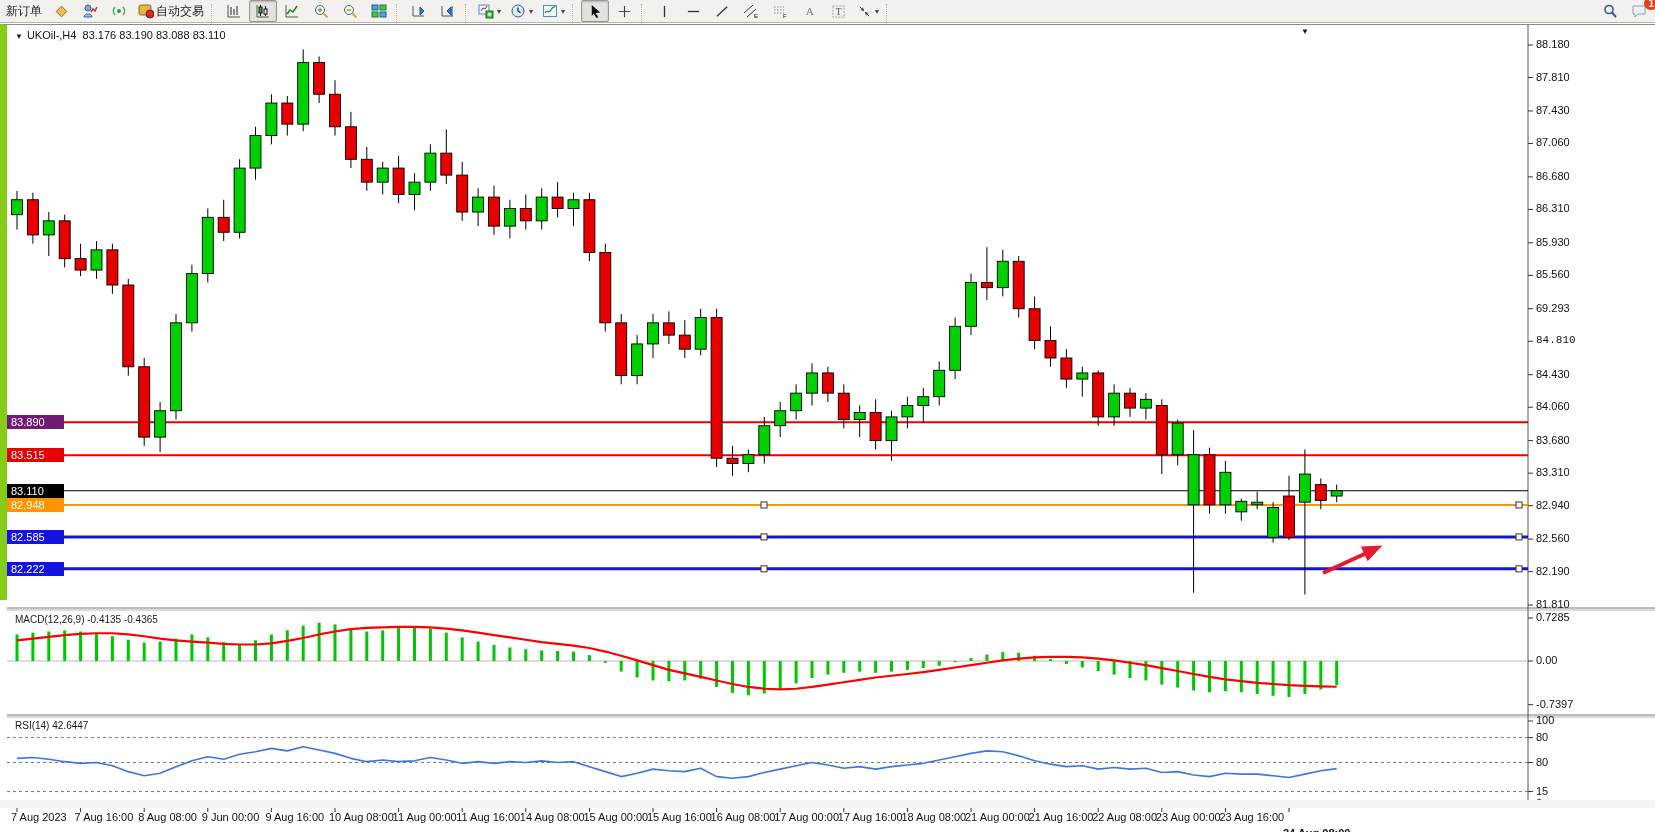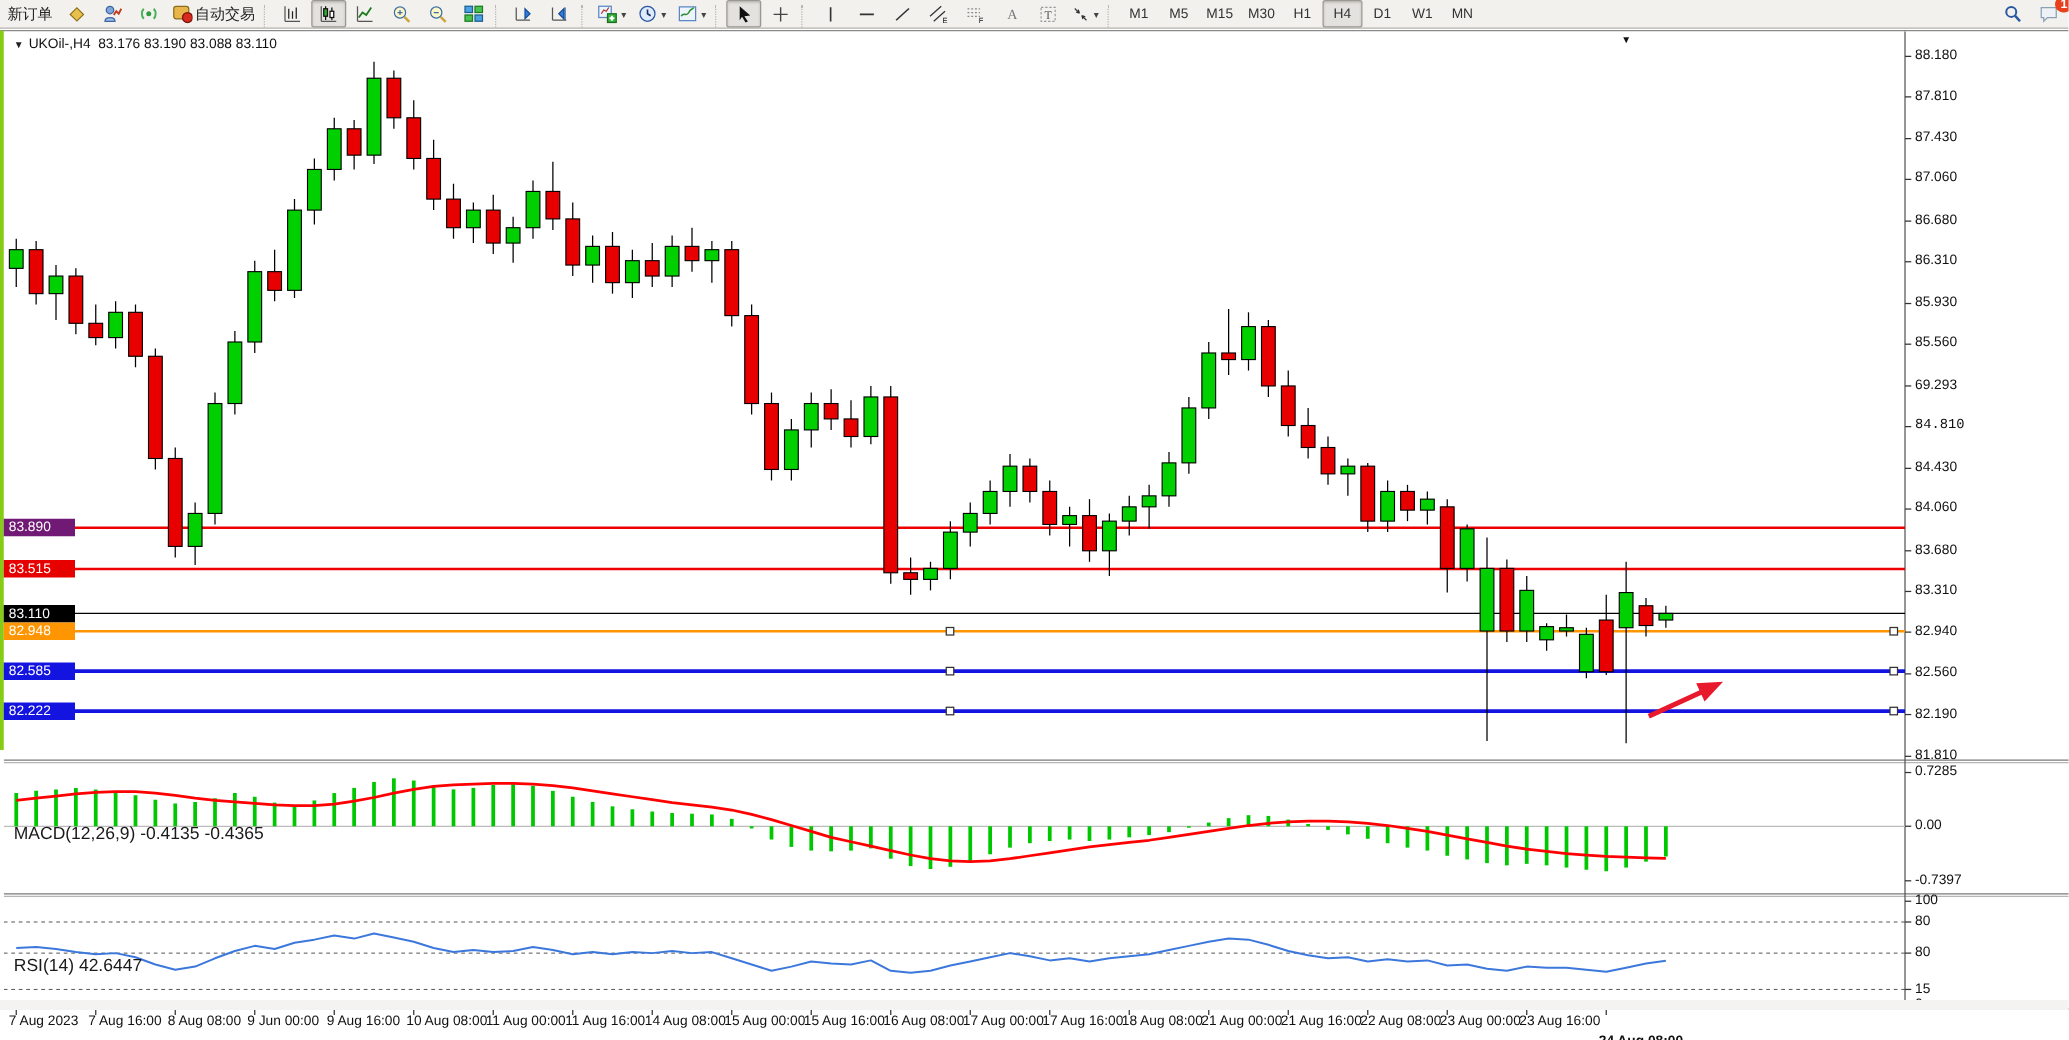--- a/index.html
+++ b/index.html
@@ -13,23 +13,23 @@
   .tsep{width:5px;height:18px;border-left:1px dotted #b9b7b0;margin:0 2px;}
   .tf{font-size:11px;color:#333;padding:0 5px;}
   .caret{font-size:8px;color:#444;margin-left:1px;}
   .ticon{display:block;}
   #chat-wrap{position:relative;}
   #chat-badge{position:absolute;top:-4px;right:-6px;background:#e8401c;color:#fff;font-size:10px;
     border-radius:8px;padding:0 4px;height:13px;line-height:13px;font-weight:bold;}
   #tb-spacer{flex:1;}
   
   #chart{position:absolute;left:0;top:24px;width:1655px;height:576px;background:#fff;
-    border-top:1px solid #8a8a8a;border-left:3px solid #84cc16;box-sizing:border-box;}
+    border-top:1px solid #8a8a8a;border-left:7px solid #84cc16;box-sizing:border-box;}
   #overlay-svg{position:absolute;left:0;top:0;}
-  .pane-label{position:absolute;font-size:14px;color:#1a1a1a;margin-top:44px;}
+  .pane-label{position:absolute;font-size:10px;color:#1a1a1a;}
   #chart-title{position:absolute;left:8px;top:4px;font-size:11px;color:#111;}
   #chart-title .tri{font-size:8px;color:#222;margin-right:4px;}
   #shift-marker{position:absolute;left:1294px;top:2px;font-size:8px;color:#111;}
   .axis-label{position:absolute;font-size:11px;color:#111;white-space:nowrap;}
   .badge{position:absolute;left:1526px;width:57px;height:14px;color:#fff;font-size:11px;
     line-height:14px;padding-left:4px;box-sizing:border-box;white-space:nowrap;}
   .date-label{position:absolute;font-size:11px;color:#111;white-space:nowrap;top:786px;}
   #bottom-strip{position:absolute;left:0;top:800px;width:1655px;height:8px;background:#f4f3f1;}
 </style>
 </head>
@@ -198,31 +198,20 @@
         </svg>
     </div>
     <div class="tbtn">
       <svg class="ticon" width="15" height="15" viewBox="0 0 16 16">
           <path d="M3 3l4 4M7 7l-1-3M7 7l-3-1" stroke="#333"></path>
           <path d="M13 13l-4-4M9 9l1 3M9 9l3 1" stroke="#333"></path>
         </svg>
       <span class="caret">▾</span>
     </div>
     <div class="tsep"></div>
-    <div id="tf-list" style="display: flex;">
-        <div class="tbtn tf">M1</div>
-        <div class="tbtn tf">M5</div>
-        <div class="tbtn tf">M15</div>
-        <div class="tbtn tf">M30</div>
-        <div class="tbtn tf">H1</div>
-        <div class="tbtn tf active">H4</div>
-        <div class="tbtn tf">D1</div>
-        <div class="tbtn tf">W1</div>
-        <div class="tbtn tf">MN</div>
-      </div>
     <div id="tb-spacer"></div>
     <div class="tbtn">
       <svg class="ticon" width="16" height="16" viewBox="0 0 16 16">
           <circle cx="7" cy="6.5" r="4" fill="none" stroke="#2a57a0" stroke-width="1.6"></circle>
           <path d="M10 9.5l4 4.5" stroke="#2a57a0" stroke-width="2"></path>
         </svg>
     </div>
     <div id="chat-wrap" class="tbtn">
       <svg class="ticon" width="17" height="16" viewBox="0 0 17 16">
           <path d="M2 3h12v8H7l-3 3v-3H2z" fill="#eef2f6" stroke="#8aa0b4"></path>

